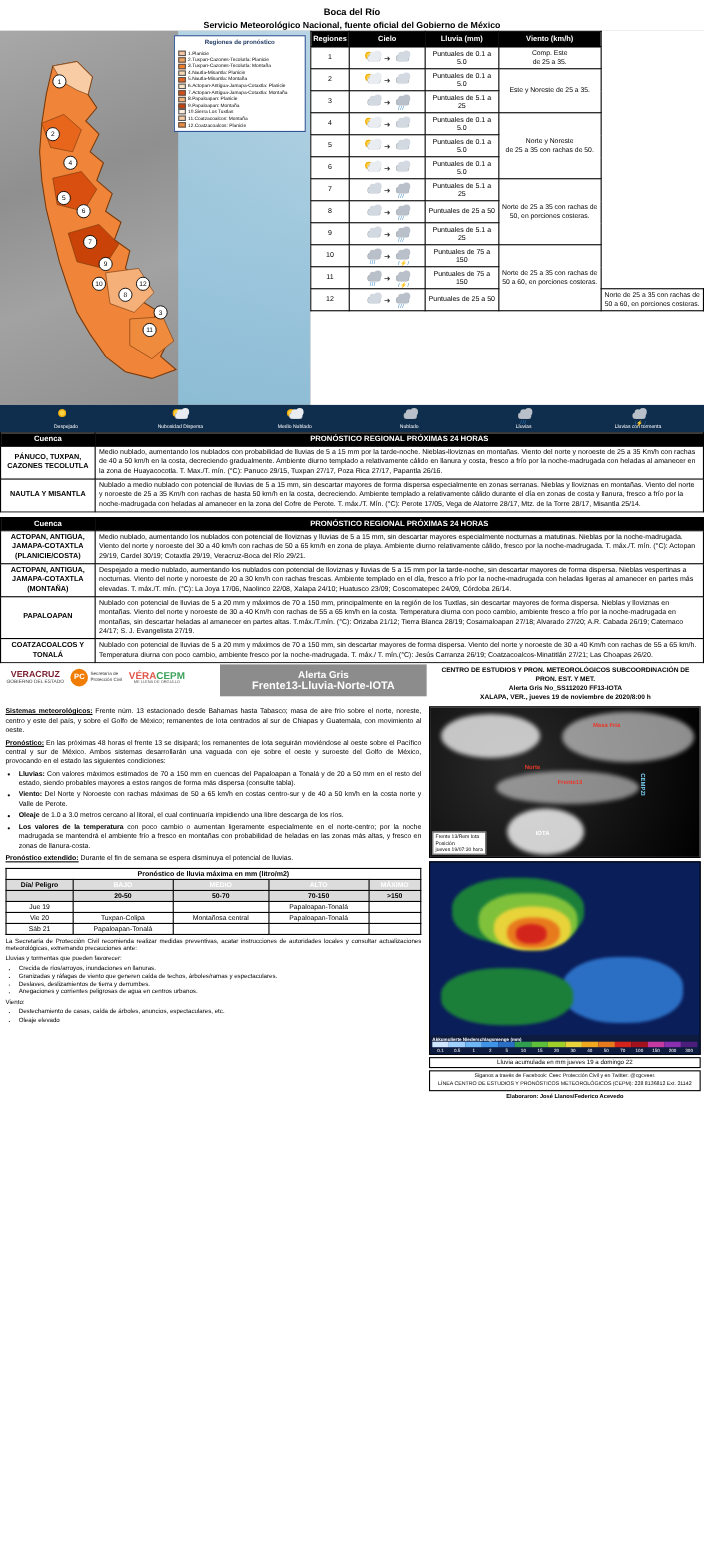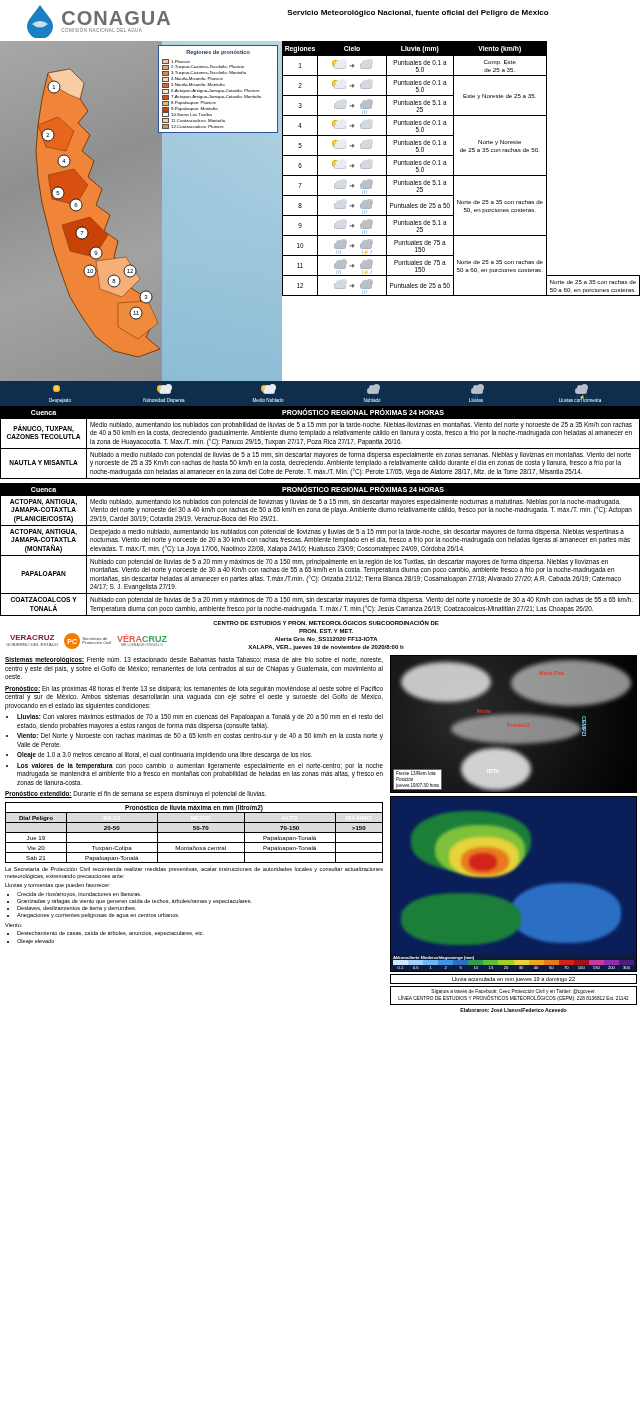--- a/index.html
+++ b/index.html
@@ -107,21 +107,21 @@
   table.cuenca td {
     border:.6px solid #000; padding:2px 3px; font-size:6.4px; line-height:1.3;
     vertical-align:middle;
   }
   table.cuenca td.name {
     width:86px; text-align:center; font-weight:bold; font-size:6.6px; line-height:1.25;
   }
   .gap { height:4px; background:#fff; }
 
   
-  .alert-bar { display:flex; align-items:flex-end; border-top:1px solid #fff; }
+  .alert-bar { display:flex; align-items:flex-start; border-top:1px solid #fff; }
   .logos-left {
     width:200px; display:flex; align-items:center; gap:6px; padding:4px 6px; background:#fff;
   }
   .logo-ver { font-size:5px; line-height:1.1; color:#6b1d2b; font-weight:bold; text-align:center;}
   .pc-badge { display:flex; align-items:center; gap:2px; }
   .pc-circle {
     width:16px;height:16px;border-radius:50%;background:#f07c00;color:#fff;font-size:7px;
     display:flex;align-items:center;justify-content:center;font-weight:bold;
   }
   .vera-badge { font-size:9px; color:#e2574c; font-weight:bold; line-height:1; text-align:center;}
@@ -204,36 +204,23 @@
     position:absolute; font-size:26px; color:rgba(120,120,120,.18); font-weight:bold;
     pointer-events:none; letter-spacing:2px;
   }
 </style>
 </head>
 <body>
 
 <div class="page">
 
   <div class="header">
-    <div class="logo-box">
-      <div class="logo-wrap">
-        <div class="logo-drop">
-          <svg viewBox="0 0 32 34" width="32" height="34">
-            <path d="M16 1 C10 10, 3 16, 3 22 a13 13 0 0 0 26 0 C29 16, 22 10, 16 1 Z" fill="#1b7fc4"></path>
-            <path d="M8 20 q8 -6 16 0 q-8 7 -16 0 Z" fill="#ffffff" opacity=".75"></path>
-          </svg>
-        </div>
-        <div class="logo-text">
-          <div class="logo-title">CONAGUA</div>
-          <div class="logo-sub">COMISIÓN NACIONAL DEL AGUA</div>
-        </div>
-      </div>
-    </div>
     <div class="header-titles">
-      <div class="l4">Servicio Meteorológico Nacional, fuente oficial del Peligro de México</div>
+      <div class="l3">Boca del Río</div>
+      <div class="l4">Servicio Meteorológico Nacional, fuente oficial del Gobierno de México</div>
     </div>
   </div>
 
   <div class="band">
 
     <div class="map-col">
       <div class="map-img">
         <div class="sea"></div>
         <svg class="state" viewBox="0 0 160 300">
           <path d="M30 8 L52 4 L66 18 L62 34 L70 46 L60 58 L72 70 L64 86 L76 96 L70 112 L84 124
@@ -645,23 +632,27 @@
     <div class="logos-left">
       <div class="logo-ver">
         <div style="font-size:8px;color:#7a1b2b;">VERACRUZ</div>
         <div style="font-size:4.4px;color:#444;font-weight:normal;">GOBIERNO DEL ESTADO</div>
       </div>
       <div class="pc-badge">
         <div class="pc-circle">PC</div>
         <div style="font-size:4.2px;line-height:1.1;color:#333;">Secretaría de<br>Protección Civil</div>
       </div>
       <div class="vera-badge">
-        <div style="color:#e2574c;">VÉRA<span style="color:#3aa35a;">CRUZ</span></div>
+        <div style="color:#e2574c;">VÉRA<span style="color:#3aa35a;">CEPM</span></div>
         <div style="font-size:3.6px;color:#555;font-weight:normal;">ME LLENA DE ORGULLO</div>
       </div>
+    </div>
+    <div class="alert-center">
+      <div class="a1">Alerta Gris</div>
+      <div class="a2">Frente13-Lluvia-Norte-IOTA</div>
     </div>
     <div class="alert-right" style="white-space:pre-line;">CENTRO DE ESTUDIOS Y PRON. METEOROLÓGICOS SUBCOORDINACIÓN DE PRON. EST. Y MET.
 Alerta Gris No_SS112020 FF13-IOTA
 XALAPA, VER., jueves 19 de noviembre de 2020/8:00 h</div>
   </div>
 
   <div class="bottom">
 
     <div class="left-col">
       <div class="txt">

